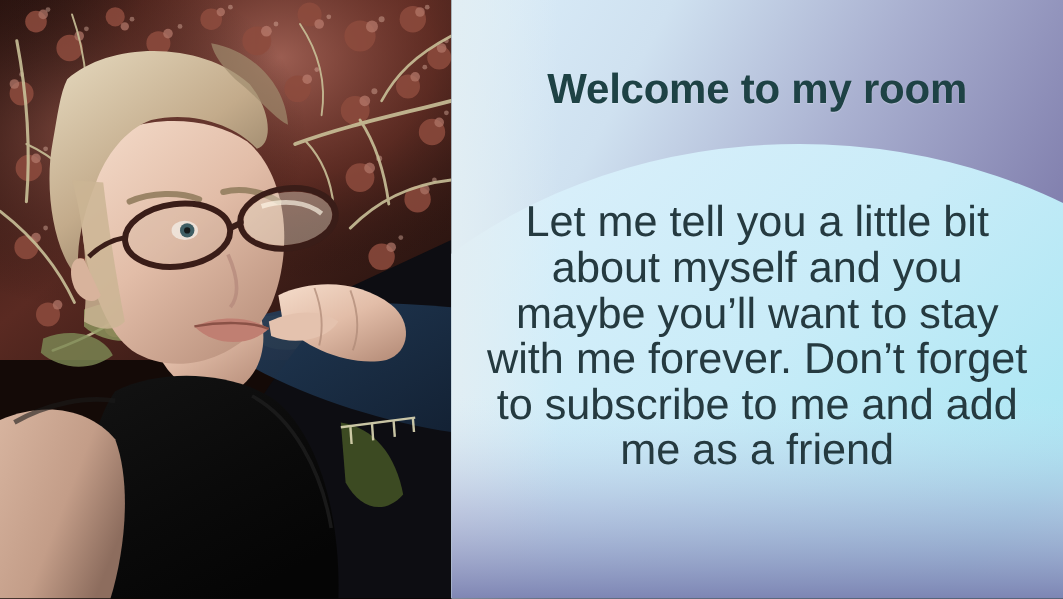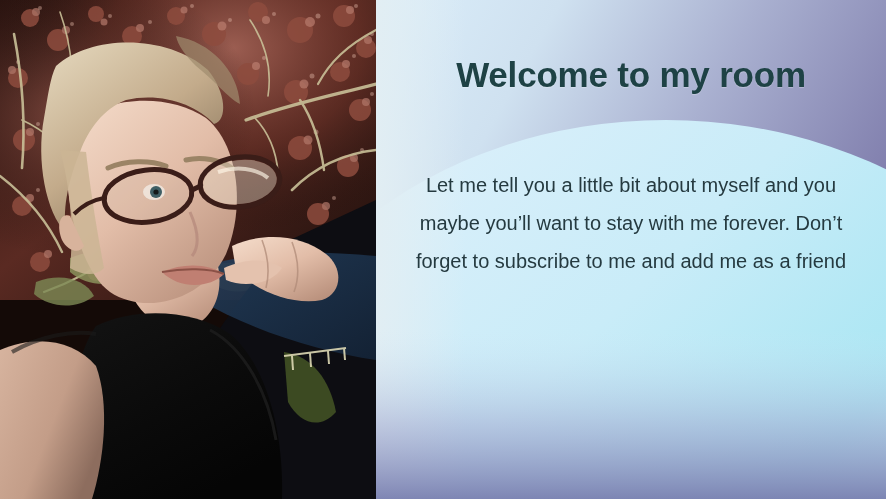--- a/index.html
+++ b/index.html
@@ -79,21 +79,21 @@
     text-shadow: 0 1px 1px rgba(255,255,255,0.28);
     white-space: nowrap;
   }
 
   .slide-body {
     position: absolute;
     left: 26px;
     top: 166px;
     width: 458px;
     text-align: center;
-    font-size: 20px;
+    font-size: 36px;
     font-weight: normal;
     line-height: 38px;
     color: #253a40;
   }
 </style>
 </head>
 <body>
 
 <div id="slide">
 

